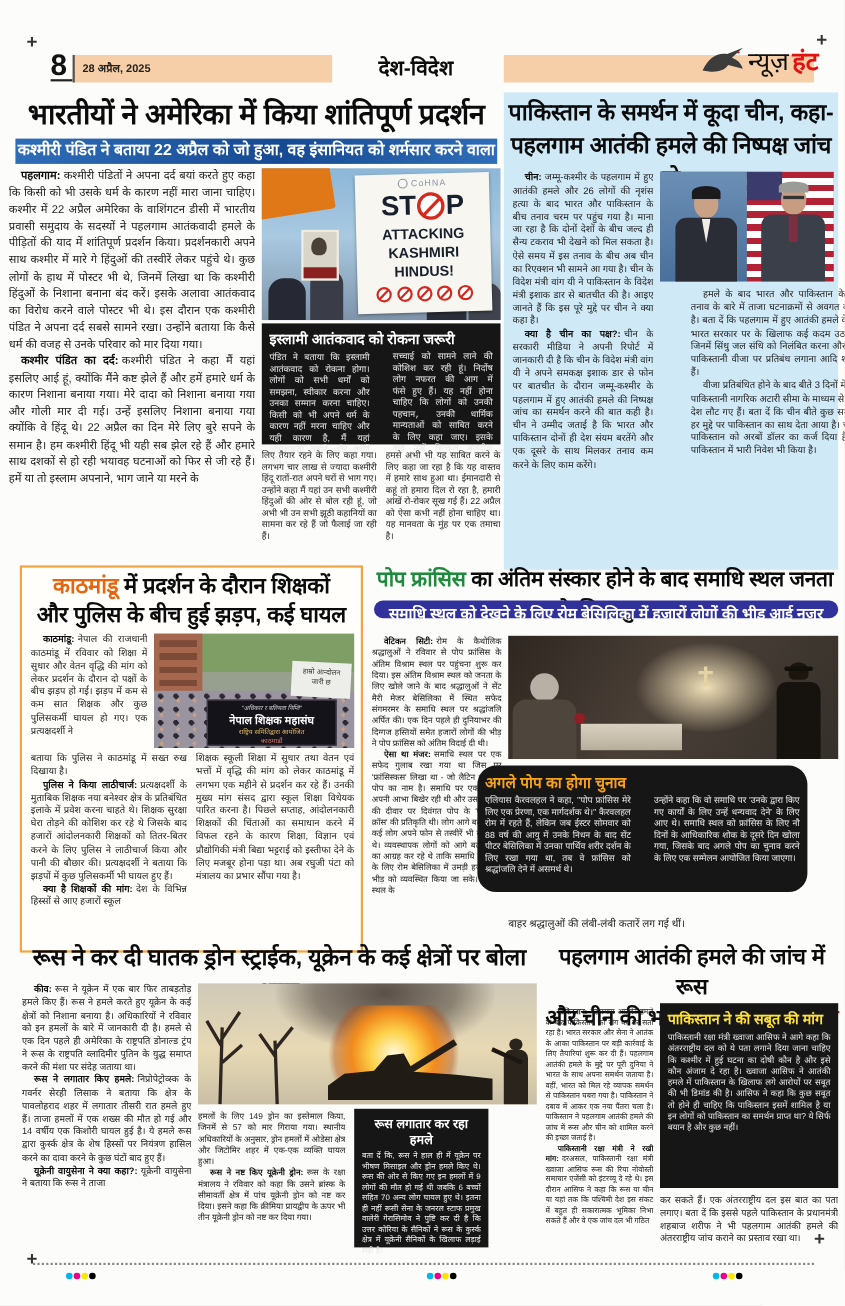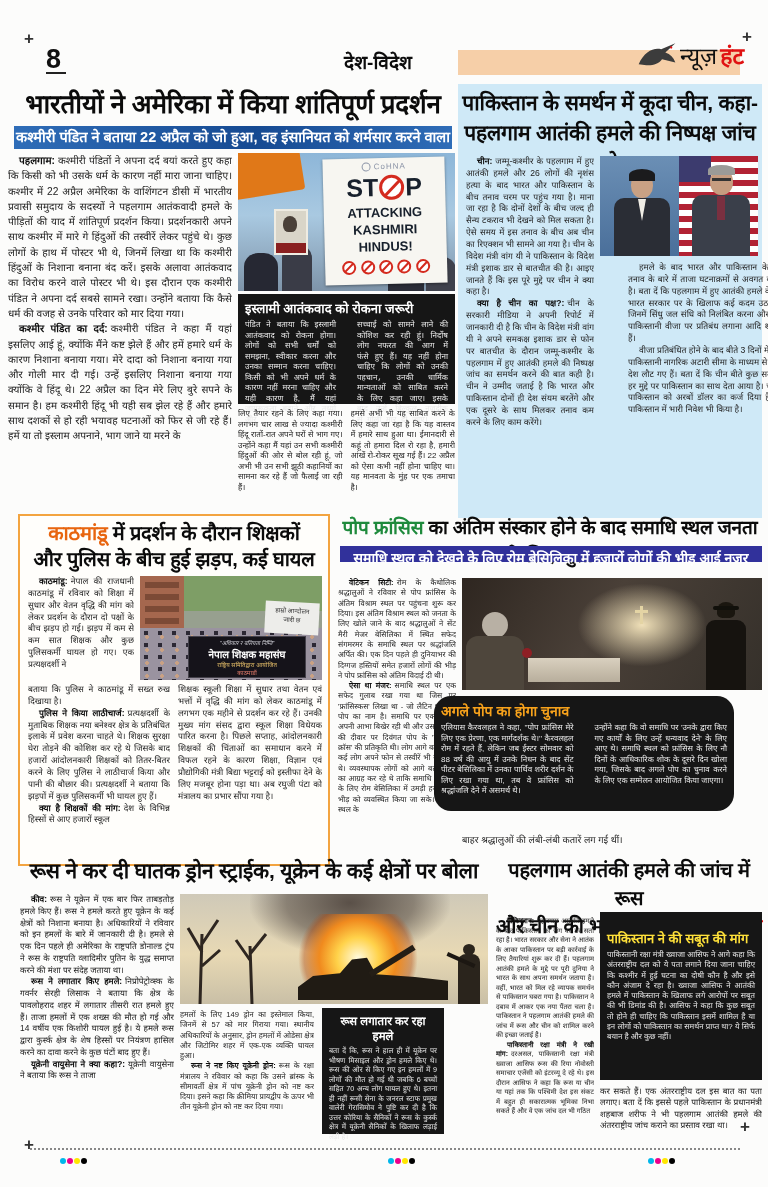--- a/index.html
+++ b/index.html
@@ -47,20 +47,23 @@
 <body>
 
 <div class="page">
 
   <span class="crop" style="left:24px;top:30px;">+</span>
   <span class="crop" style="left:742px;top:28px;">+</span>
   <span class="crop" style="left:24px;top:1136px;">+</span>
   <span class="crop" style="left:740px;top:1118px;">+</span>
 
   <div class="abs pagenum" style="left:46px;top:44px;width:20px;height:28px;">8</div>
+  <div class="abs hdr-bar" style="left:66px;top:50px;width:236px;height:25px;">
+    <div class="pagedate">28 अप्रैल, 2025</div>
+  </div>
   <div class="abs section" style="left:302px;top:50px;width:152px;height:25px;">देश-विदेश</div>
   <div class="abs hdr-bar" style="left:458px;top:50px;width:282px;height:25px;"></div>
   <div class="abs masthead" style="left:610px;top:38px;width:134px;height:34px;">
     <span style="display:inline-block;width:40px;height:28px;">
       <svg viewBox="0 0 48 32" width="40" height="28">
           <path d="M2 27 C9 12 19 7 29 9 L46 2 L34 13 C40 15 44 19 46 25 L30 21 C26 27 18 29 9 28 Z" fill="#3c3c3c"></path>
           <circle cx="41" cy="7" r="1.4" fill="#e01212"></circle>
         </svg>
     </span>
     <span class="mh-black">न्यूज़</span>
@@ -187,21 +190,21 @@
     <p><b>पुलिस ने किया लाठीचार्ज:</b><span>प्रत्यक्षदर्शी के मुताबिक शिक्षक नया बनेश्वर क्षेत्र के प्रतिबंधित इलाके में प्रवेश करना चाहते थे। शिक्षक सुरक्षा घेरा तोड़ने की कोशिश कर रहे थे जिसके बाद हजारों आंदोलनकारी शिक्षकों को तितर-बितर करने के लिए पुलिस ने लाठीचार्ज किया और पानी की बौछार की। प्रत्यक्षदर्शी ने बताया कि झड़पों में कुछ पुलिसकर्मी भी घायल हुए हैं।</span></p>
     <p><b>क्या है शिक्षकों की मांग:</b><span>देश के विभिन्न हिस्सों से आए हजारों स्कूल</span></p>
   </div>
   <div class="abs body clip" style="left:178px;top:684px;width:144px;height:174px;font-size:8.6px;line-height:1.38;">
     <p style="text-indent:0;">शिक्षक स्कूली शिक्षा में सुधार तथा वेतन एवं भत्तों में वृद्धि की मांग को लेकर काठमांडू में लगभग एक महीने से प्रदर्शन कर रहे हैं। उनकी मुख्य मांग संसद द्वारा स्कूल शिक्षा विधेयक पारित करना है। पिछले सप्ताह, आंदोलनकारी शिक्षकों की चिंताओं का समाधान करने में विफल रहने के कारण शिक्षा, विज्ञान एवं प्रौद्योगिकी मंत्री बिद्या भट्टराई को इस्तीफा देने के लिए मजबूर होना पड़ा था। अब रघुजी पंटा को मंत्रालय का प्रभार सौंपा गया है।</p>
   </div>
 
   <div class="abs headline" style="left:336px;top:514px;width:428px;height:28px;font-size:19px;line-height:28px;">
     <span style="color:#1e8a3c;">पोप फ्रांसिस</span><span> का अंतिम संस्कार होने के बाद समाधि स्थल जनता के लिए खुला</span>
   </div>
-  <div class="abs subbar navybar" style="left:340px;top:546px;width:422px;height:16px;font-size:14px;line-height:24px;">समाधि स्थल को देखने के लिए रोम बेसिलिका में हजारों लोगों की भीड़ आई नजर</div>
+  <div class="abs subbar navybar" style="left:340px;top:546px;width:422px;height:16px;font-size:14px;line-height:24px;border-radius:11px;">समाधि स्थल को देखने के लिए रोम बेसिलिका में हजारों लोगों की भीड़ आई नजर</div>
   <div class="abs body clip" style="left:338px;top:578px;width:118px;height:306px;font-size:7.6px;line-height:1.36;">
     <p><b>वेटिकन सिटी:</b><span>रोम के कैथोलिक श्रद्धालुओं ने रविवार से पोप फ्रांसिस के अंतिम विश्राम स्थल पर पहुंचना शुरू कर दिया। इस अंतिम विश्राम स्थल को जनता के लिए खोले जाने के बाद श्रद्धालुओं ने सेंट मैरी मेजर बेसिलिका में स्थित सफेद संगमरमर के समाधि स्थल पर श्रद्धांजलि अर्पित की। एक दिन पहले ही दुनियाभर की दिग्गज हस्तियों समेत हजारों लोगों की भीड़ ने पोप फ्रांसिस को अंतिम विदाई दी थी।</span></p>
     <p><b>ऐसा था मंजर:</b><span>समाधि स्थल पर एक सफेद गुलाब रखा गया था जिस पर 'फ्रांसिस्कस' लिखा था - जो लैटिन भाषा में पोप का नाम है। समाधि पर एक रोशनी अपनी आभा बिखेर रही थी और उसके ऊपर की दीवार पर दिवंगत पोप के 'पेक्टोरल क्रॉस' की प्रतिकृति थी। लोग आगे बढ़ रहे थे, कई लोग अपने फोन से तस्वीरें भी खींच रहे थे। व्यवस्थापक लोगों को आगे बढ़ते रहने का आग्रह कर रहे थे ताकि समाधि के दर्शन के लिए रोम बेसिलिका में उमड़ी हजारों की भीड़ को व्यवस्थित किया जा सके। समाधि स्थल के</span></p>
   </div>
 
   <div class="photo" style="left:462px;top:578px;width:300px;height:112px;background:linear-gradient(120deg,#2e2620,#4a4038 45%,#35302a);">
     <div class="abs" style="left:110px;top:2px;width:140px;height:90px;background:radial-gradient(ellipse at center,#f0e0b8 0%,rgba(240,224,184,0) 65%);"></div>
     <div class="cross" style="left:178px;top:28px;"></div>
     <div class="abs" style="left:4px;bottom:0;width:58px;height:78px;">
       <div class="abs" style="left:16px;top:0;width:26px;height:26px;background:#b8b0a4;border-radius:50%;"></div>
@@ -264,21 +267,21 @@
   <div class="abs headline" style="left:494px;top:856px;width:270px;height:56px;font-size:20px;line-height:28px;">
     <span>पहलगाम आतंकी हमले की जांच में रूस</span><br>
     <span>और चीन की भागीदारी चाहता है: </span><span style="color:#e01212;">पाक</span>
   </div>
   <div class="abs body clip" style="left:496px;top:916px;width:98px;height:222px;font-size:6.8px;line-height:1.4;">
     <p><b>पाकिस्तान:</b><span>पहलगाम आतंकी हमले के बाद पाकिस्तान को जंग का डर सता रहा है। भारत सरकार और सेना ने आतंक के आका पाकिस्तान पर बड़ी कार्रवाई के लिए तैयारियां शुरू कर दी हैं। पहलगाम आतंकी हमले के मुद्दे पर पूरी दुनिया ने भारत के साथ अपना समर्थन जताया है। वहीं, भारत को मिल रहे व्यापक समर्थन से पाकिस्तान घबरा गया है। पाकिस्तान ने दबाव में आकर एक नया पैंतरा चला है। पाकिस्तान ने पहलगाम आतंकी हमले की जांच में रूस और चीन को शामिल करने की इच्छा जताई है।</span></p>
     <p><b>पाकिस्तानी रक्षा मंत्री ने रखी मांग:</b><span>दरअसल, पाकिस्तानी रक्षा मंत्री ख्वाजा आसिफ रूस की रिया नोवोस्ती समाचार एजेंसी को इंटरव्यू दे रहे थे। इस दौरान आसिफ ने कहा कि रूस या चीन या यहां तक कि पश्चिमी देश इस संकट में बहुत ही सकारात्मक भूमिका निभा सकते हैं और वे एक जांच दल भी गठित</span></p>
   </div>
 
   <div class="abs bbox" style="left:600px;top:912px;width:162px;height:168px;">
-    <h3 style="font-size:13px;color:#ffe13a;margin-top:12px;">पाकिस्तान ने की सबूत की मांग</h3>
+    <h3 style="font-size:13px;color:#ffe13a;">पाकिस्तान ने की सबूत की मांग</h3>
     <div class="txt" style="font-size:7.8px;">पाकिस्तानी रक्षा मंत्री ख्वाजा आसिफ ने आगे कहा कि अंतरराष्ट्रीय दल को ये पता लगाने दिया जाना चाहिए कि कश्मीर में हुई घटना का दोषी कौन है और इसे कौन अंजाम दे रहा है। ख्वाजा आसिफ ने आतंकी हमले में पाकिस्तान के खिलाफ लगे आरोपों पर सबूत की भी डिमांड की है। आसिफ ने कहा कि कुछ सबूत तो होने ही चाहिए कि पाकिस्तान इसमें शामिल है या इन लोगों को पाकिस्तान का समर्थन प्राप्त था? ये सिर्फ बयान है और कुछ नहीं।</div>
   </div>
   <div class="abs body clip" style="left:600px;top:1086px;width:162px;height:52px;font-size:8.4px;line-height:1.35;">
     <p style="text-indent:0;">कर सकते हैं। एक अंतरराष्ट्रीय दल इस बात का पता लगाए। बता दें कि इससे पहले पाकिस्तान के प्रधानमंत्री शहबाज शरीफ ने भी पहलगाम आतंकी हमले की अंतरराष्ट्रीय जांच कराने का प्रस्ताव रखा था।</p>
   </div>
 
   <div class="abs" style="left:30px;right:28px;top:1148px;border-top:2px dotted #888;"></div>
   <div class="abs" style="left:60px;top:1150px;">
     <span class="regdot" style="background:#00b7eb;"></span><span class="regdot" style="background:#ec008c;"></span><span class="regdot" style="background:#ffe600;"></span><span class="regdot" style="background:#000;"></span>
   </div>

